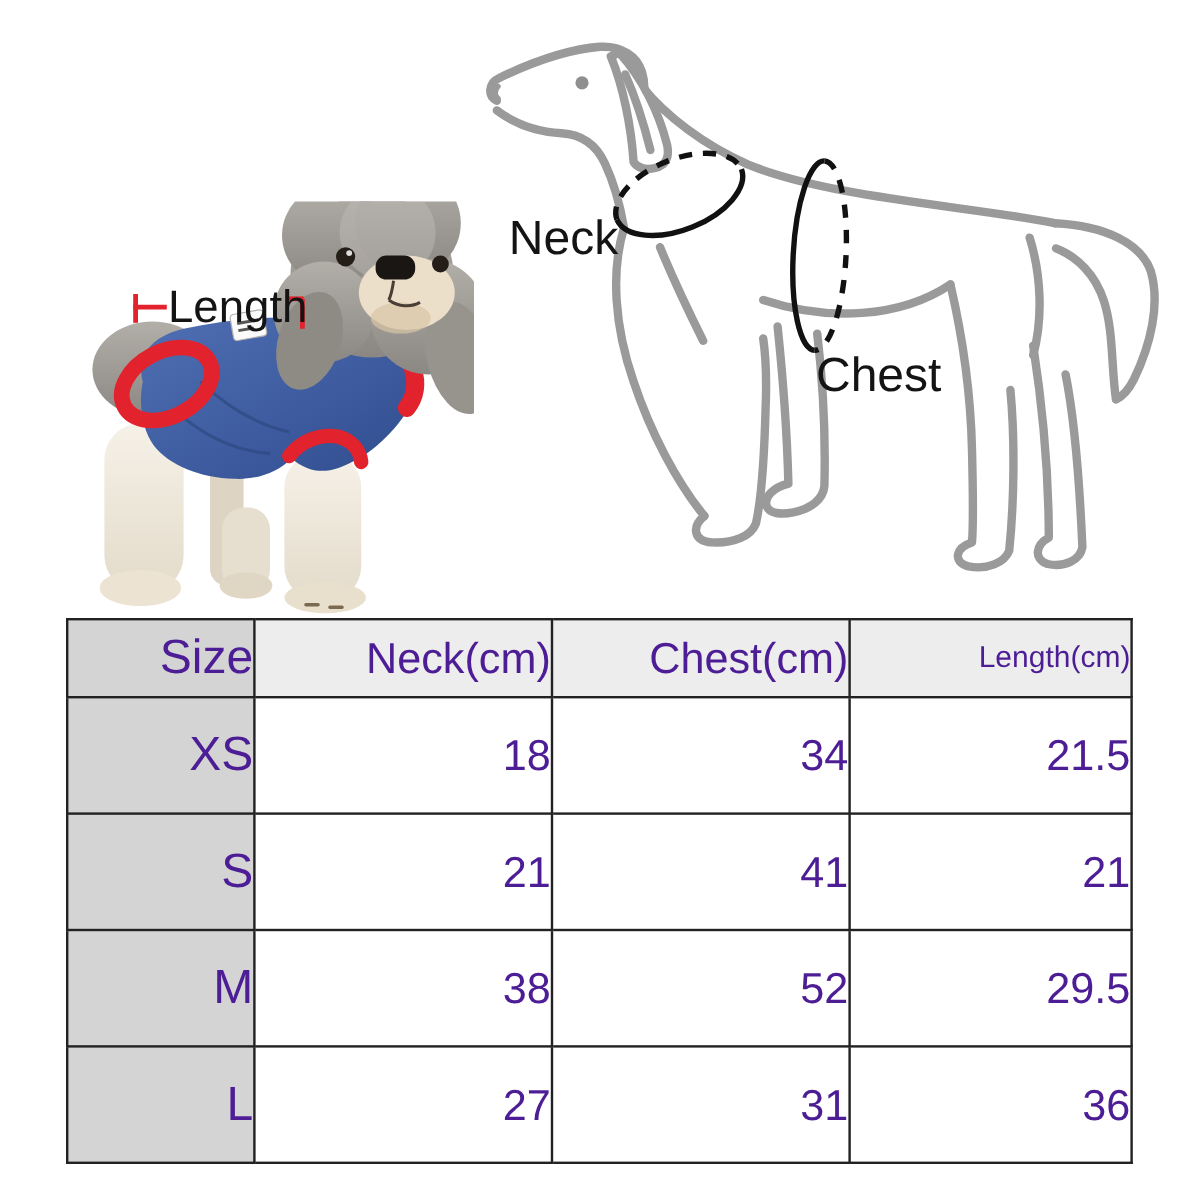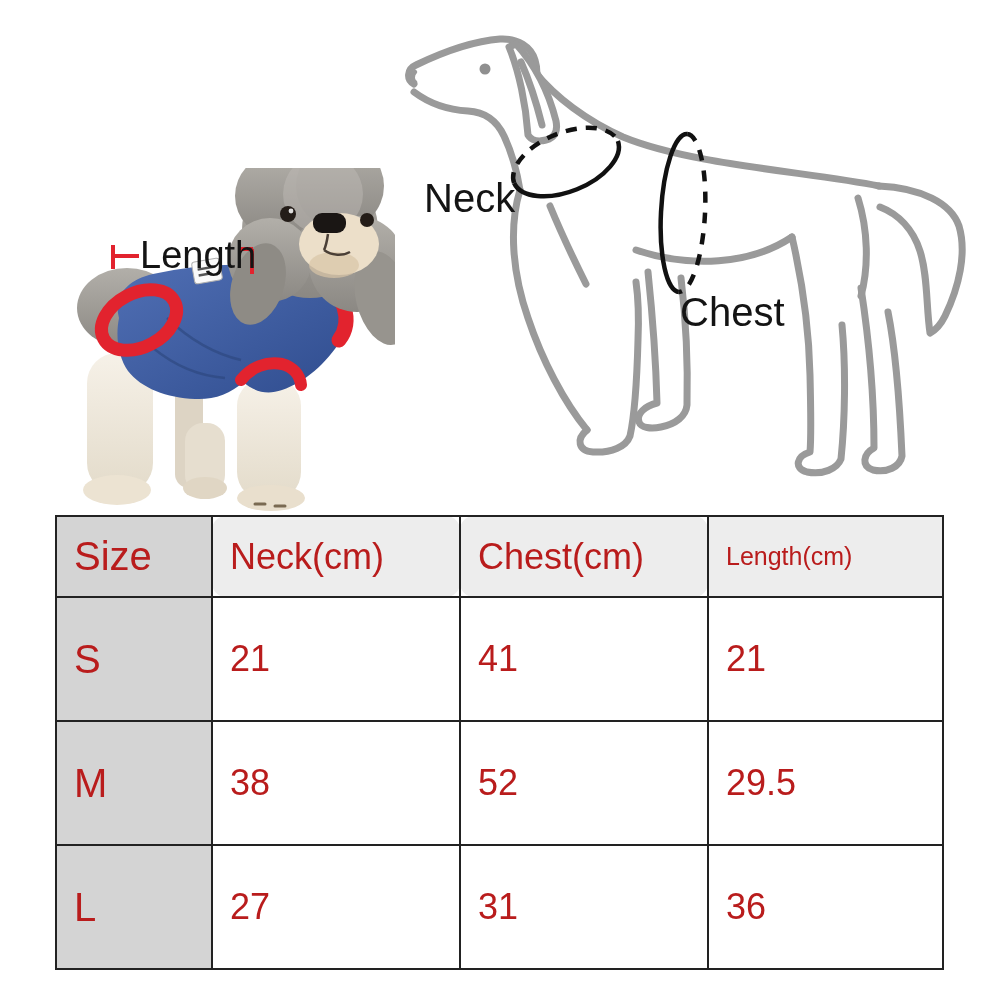--- a/index.html
+++ b/index.html
@@ -11,30 +11,30 @@
   #photo-svg{position:absolute;left:55px;top:168px;width:340px;height:344px;}
   
   #diagram-svg{position:absolute;left:390px;top:20px;width:580px;height:482px;}
   .svg-label{font-family:"Liberation Sans",sans-serif;fill:#141414;}
   
   #size-table{
     position:absolute;left:55px;top:515px;width:887px;height:455px;
     border-collapse:collapse;table-layout:fixed;
   }
   #size-table th,#size-table td{
-    border:2px solid #222222;text-align:left;vertical-align:middle;padding:17px;
-    font-weight:normal;color:#b91c1c;background:#ffffff;
+    border:2px solid #222222;text-align:right;vertical-align:middle;padding:0;
+    font-weight:normal;color:#4c1d95;background:#ffffff;
   }
   #size-table col.c1{width:156px;}
   #size-table col.c2{width:248px;}
   #size-table col.c3{width:248px;}
   #size-table col.c4{width:235px;}
   #size-table tr{height:65px;}
   .h-size{background:#d4d4d4 !important;font-size:40px;}
-  .h-mid{background:#ededed !important;font-size:36px;border-radius:14px;}
+  .h-mid{background:#ededed !important;font-size:36px;}
   .h-len{background:#ededed !important;font-size:25px;}
   .size-cell{background:#d4d4d4 !important;font-size:40px;}
   .val-cell{font-size:36px;}
 </style>
 </head>
 <body>
 
 <div id="stage">
 
   <svg id="photo-svg" viewBox="0 0 340 344" aria-hidden="true">
@@ -165,20 +165,26 @@
     <thead>
       <tr>
         <th class="h-size">Size</th>
         <th class="h-mid">Neck(cm)</th>
         <th class="h-mid">Chest(cm)</th>
         <th class="h-len">Length(cm)</th>
       </tr>
     </thead>
     <tbody>
         <tr>
+          <td class="size-cell">XS</td>
+          <td class="val-cell">18</td>
+          <td class="val-cell">34</td>
+          <td class="val-cell">21.5</td>
+        </tr>
+        <tr>
           <td class="size-cell">S</td>
           <td class="val-cell">21</td>
           <td class="val-cell">41</td>
           <td class="val-cell">21</td>
         </tr>
         <tr>
           <td class="size-cell">M</td>
           <td class="val-cell">38</td>
           <td class="val-cell">52</td>
           <td class="val-cell">29.5</td>

